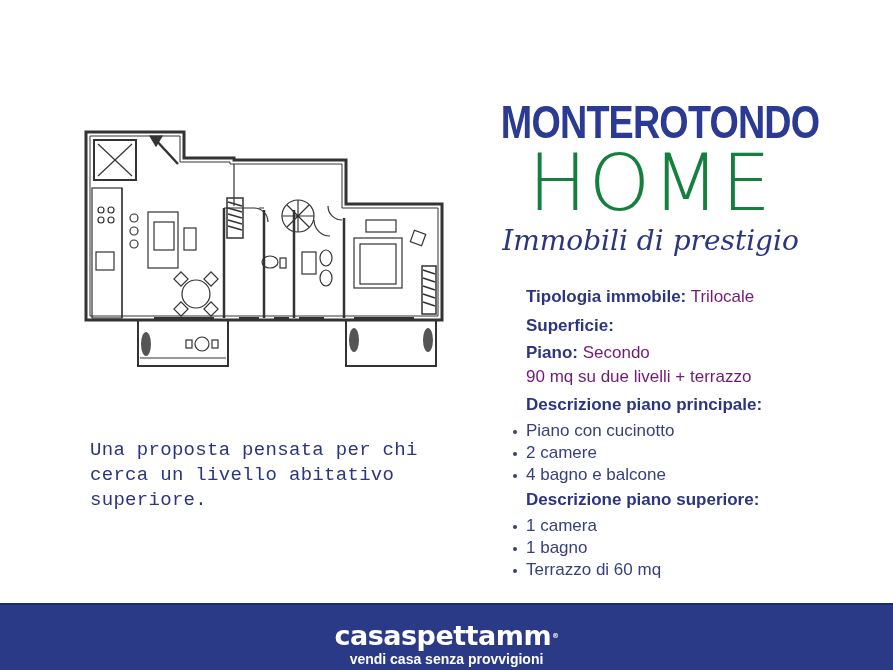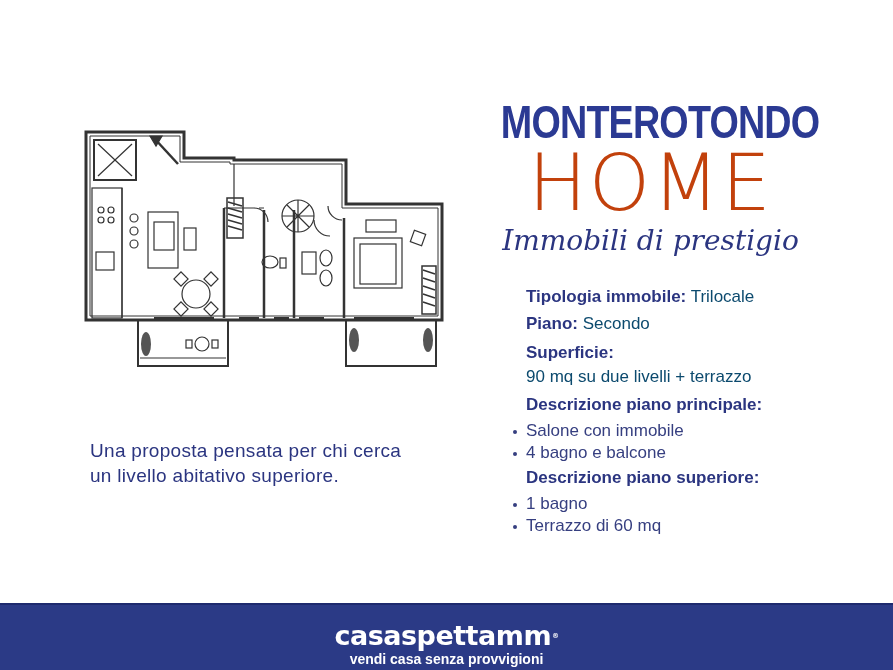--- a/index.html
+++ b/index.html
@@ -4,36 +4,36 @@
 <style>
   * { box-sizing: border-box; margin: 0; padding: 0; }
   html, body { width: 893px; height: 670px; overflow: hidden; background: #ffffff; }
   body { position: relative; font-family: "Liberation Sans", sans-serif; color: #2b3580; }
 
   .plan { position: absolute; left: 84px; top: 128px; width: 370px; height: 245px; }
 
   .brand { position: absolute; left: 468px; top: 96px; width: 365px; text-align: center; }
   .brand-top { font-family: "Liberation Sans", sans-serif; font-weight: 700; font-size: 46px;
     letter-spacing: -1px; color: #2b3a93; line-height: 52px; transform: scaleX(0.82); transform-origin: center; white-space: nowrap; }
-  .brand-mid { font-family: "DejaVu Sans", sans-serif; font-weight: 300; font-size: 78px; color: #c2410c;
+  .brand-mid { font-family: "DejaVu Sans", sans-serif; font-weight: 300; font-size: 78px; color: #15803d;
     line-height: 74px; letter-spacing: 2px; margin-top: -2px; }
   .brand-tag { font-family: "DejaVu Serif", serif; font-style: italic; font-size: 28px; color: #2b3580;
     margin-top: 4px; letter-spacing: 0px; }
 
   .details { position: absolute; left: 510px; top: 285px; width: 340px; font-size: 17px; color: #2f3a7e; }
   .details .row { line-height: 24px; white-space: nowrap; }
   .details .k { font-weight: 700; color: #2b3580; }
-  .details .v { font-weight: 400; color: #0c4a6e; margin-top: 20px; }
+  .details .v { font-weight: 400; color: #701a75; margin-top: 20px; }
   .details .head { font-weight: 700; color: #2b3580; margin-top: 4px; line-height: 24px; padding-left: 16px; }
   .details .sub { padding-left: 16px; }
   .details ul { list-style: none; }
   .details li { line-height: 22px; position: relative; padding-left: 16px; color: #363f80; }
   .details li::before { content: ""; position: absolute; left: 3px; top: 10px; width: 4px; height: 4px; border-radius: 50%; background: #363f80; }
 
-  .tagline { position: absolute; left: 90px; top: 438px; width: 330px; font-family: Liberation Sans, sans-serif;
+  .tagline { position: absolute; left: 90px; top: 438px; width: 330px; font-family: Liberation Mono, monospace;
     font-size: 19px; line-height: 25px; color: #2b3580; letter-spacing: 0.3px; }
 
   .footer { position: absolute; left: 0; top: 603px; width: 893px; height: 67px; background: #2b3a86;
     border-top: 2px solid #1e2a6e; text-align: center; color: #fff; }
   .logo { margin-top: 16px; font-family: "DejaVu Sans", sans-serif; font-weight: 700; font-size: 27px;
     letter-spacing: -0.5px; line-height: 30px; }
   .logo sup { font-size: 7px; vertical-align: top; margin-left: 1px; }
   .slogan { font-family: "Liberation Sans", sans-serif; font-weight: 700; font-size: 14px; line-height: 14px; margin-top: 1px; }
 </style>
 </head>
@@ -133,39 +133,41 @@
   <div class="brand-top">MONTEROTONDO</div>
   <div class="brand-mid">HOME</div>
   <div class="brand-tag">Immobili di prestigio</div>
 </div>
 
 <div class="details">
   <div class="row sub">
     <span class="k">Tipologia immobile:</span>
     <span class="v">Trilocale</span>
   </div>
+  <div class="row sub" style="margin-top:5px">
+    <span class="k">Superficie:</span>
+  </div>
   <div class="row sub" style="margin-top:3px">
     <span class="k">Piano:</span>
     <span class="v">Secondo</span>
-  </div>
-  <div class="row sub" style="margin-top:5px">
-    <span class="k">Superficie:</span>
   </div>
   <div class="row sub">
     <span class="v">90 mq su due livelli + terrazzo</span>
   </div>
 
   <div class="head">Descrizione piano principale:</div>
   <ul style="margin-top:3px">
-    <li>Salone con immobile</li>
+    <li>Piano con cucinotto</li>
+    <li>2 camere</li>
     <li>4 bagno e balcone</li>
   </ul>
 
   <div class="head" style="margin-top:2px">Descrizione piano superiore:</div>
   <ul style="margin-top:3px">
+    <li>1 camera</li>
     <li>1 bagno</li>
     <li>Terrazzo di 60 mq</li>
   </ul>
 </div>
 
 <div class="tagline">Una proposta pensata per chi cerca un livello abitativo superiore.</div>
 
 <div class="footer">
   <div class="logo">
     <span>casaspettamm</span><sup>®</sup>

